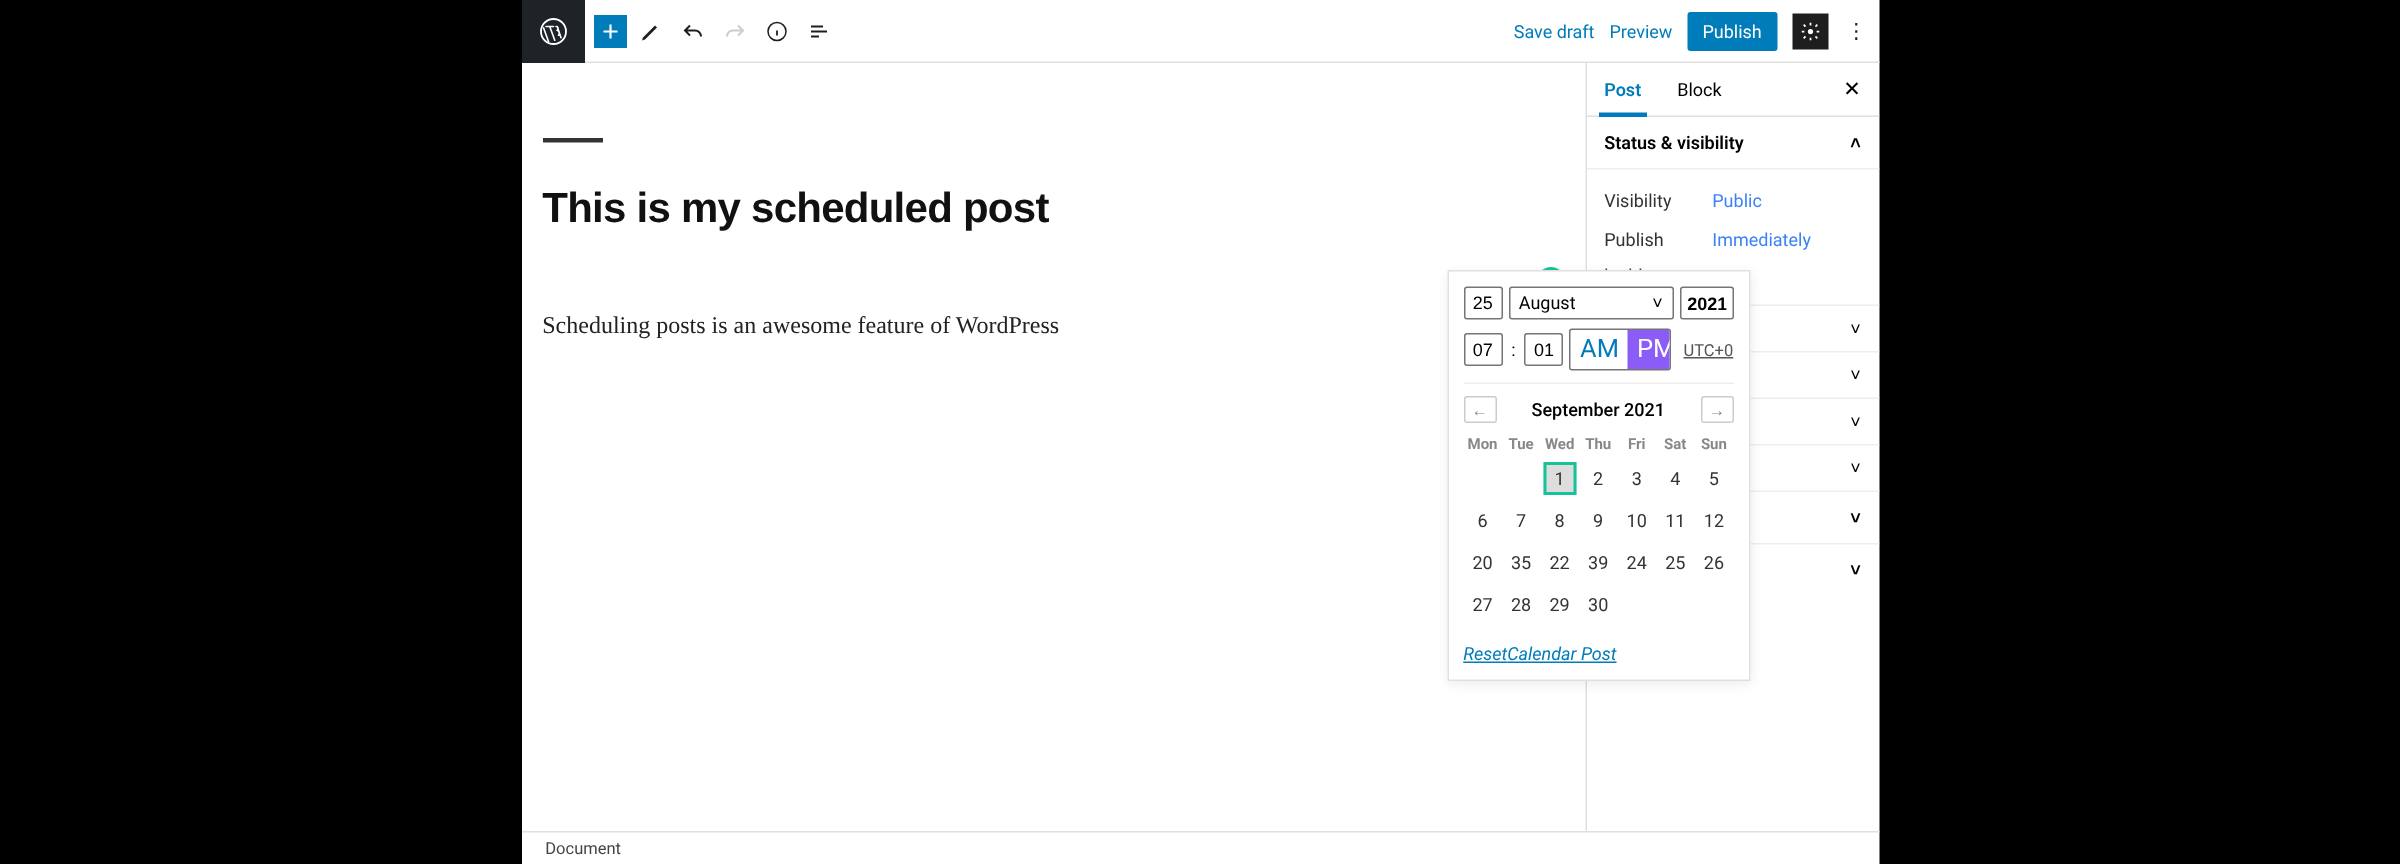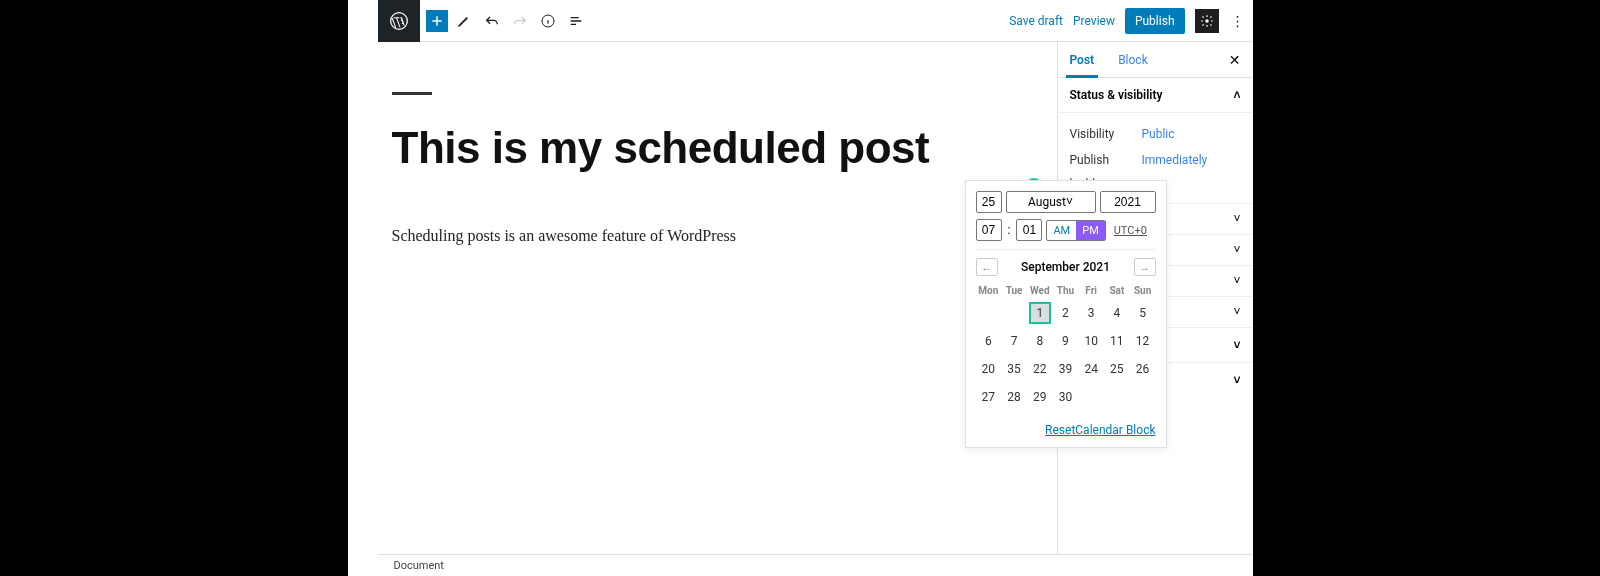--- a/index.html
+++ b/index.html
@@ -11,21 +11,20 @@
       display: flex;
       justify-content: center;
     }
     .app-frame {
       width: 905px;
       height: 576px;
       background: #fff;
       position: relative;
       display: flex;
       flex-direction: column;
-      padding-left: 30px;
     }
     .topbar {
       height: 42px;
       display: flex;
       align-items: center;
       border-bottom: 1px solid #e0e0e0;
     }
     .wp-logo {
       width: 42px;
       height: 42px;
@@ -106,21 +105,21 @@
       padding: 50px 14px 14px 14px;
       position: relative;
     }
     .divider {
       width: 40px;
       height: 3px;
       background: #333;
       margin-bottom: 28px;
     }
     .post-title {
-      font-size: 44px;
+      font-size: 28px;
       font-weight: 800;
       letter-spacing: -0.5px;
       color: #111;
       margin-bottom: 54px;
       font-family: -apple-system, sans-serif;
     }
     .post-body {
       font-family: Georgia, serif;
       font-size: 16px;
       color: #222;
@@ -152,21 +151,21 @@
       align-items: center;
       border-bottom: 1px solid #e0e0e0;
       padding: 0 12px;
       height: 36px;
       position: relative;
     }
     .tab {
       padding: 0 8px 0 0;
       margin-right: 16px;
       font-size: 12px;
-      color: #3b82f6;
+      color: #000000;
       height: 100%;
       display: flex;
       align-items: center;
       position: relative;
     }
     .tab.active {
       color: #007cba;
       font-weight: 600;
     }
     .tab.active::after {
@@ -240,39 +239,39 @@
     }
     .dp-row { display: flex; gap: 4px; align-items: center; margin-bottom: 6px; }
     .dp-input {
       border: 1px solid #757575;
       border-radius: 2px;
       padding: 3px 4px;
       font-size: 12px;
       text-align: center;
     }
     .dp-day { width: 26px; }
-    .dp-month { flex: 1; display: flex; justify-content: center; align-items:center; padding: 3px 6px;}
-    .dp-year { width: 56px; }
+    .dp-month { flex: 1; display: flex; justify-content: space-between; align-items:center; padding: 3px 6px;}
+    .dp-year { width: 36px; font-weight: bold; }
     .dp-hour, .dp-min { width: 26px; }
     .dp-colon { padding: 0 2px; }
     .ampm { display: flex; border: 1px solid #757575; border-radius: 2px; overflow: hidden; }
-    .ampm-opt { padding: 3px 6px; font-size: 11px; }
+    .ampm-opt { padding: 3px 6px; font-size: 17px; }
     .ampm-opt.am { color: #007cba; }
     .ampm-opt.pm { background: #8b5cf6; color: #fff; }
     .tz { text-decoration: underline; color: #555; font-size: 11px; margin-left:4px;}
     .cal-sep { border: none; border-top: 1px solid #eee; margin: 8px 0; }
     .cal-nav { display: flex; align-items: center; justify-content: space-between; margin-bottom: 6px;}
     .cal-nav-btn { border: 1px solid #ccc; border-radius: 2px; width: 22px; height: 18px; display:flex; align-items:center; justify-content:center; color:#888; font-size:11px;}
     .cal-title { font-size: 12px; font-weight: 500; }
     .cal-grid { width: 100%; border-collapse: collapse; }
     .cal-grid th { font-weight: bold; color: #888; font-size: 10px; padding: 3px 0;}
     .cal-grid td { text-align: center; padding: 3px 0; font-size: 12px; color: #333; width: 14.28%;}
     .cal-grid td .cell { display:inline-flex; width:22px; height:22px; align-items:center; justify-content:center;}
     .cal-grid td .cell.today { border: 2px solid #15c39a; background: #ddd; }
-    .cal-footer { display:flex; justify-content: flex-end; margin-top: 12px; }
+    .cal-footer { display:flex; justify-content: flex-start; margin-top: 12px; font-style: italic; }
     .cal-footer a { color: #007cba; text-decoration: underline; font-size: 12px; }
   </style>
 </head>
 <body>
 
 <div class="app-frame">
 
   <div class="topbar">
     <div class="wp-logo">
       <svg width="20" height="20" viewBox="0 0 24 24" fill="none">
@@ -450,21 +449,21 @@
               <td><span class="cell">29</span></td>
               <td><span class="cell">30</span></td>
               <td></td>
               <td></td>
               <td></td>
             </tr>
           </tbody>
       </table>
       <div class="cal-footer">
         <a>Reset</a>
-        <a>Calendar Block</a>
+        <a>Calendar Post</a>
       </div>
     </div>
 
   </div>
 
   <div class="statusbar">
     <span>Document</span>
   </div>
 
 </div>

